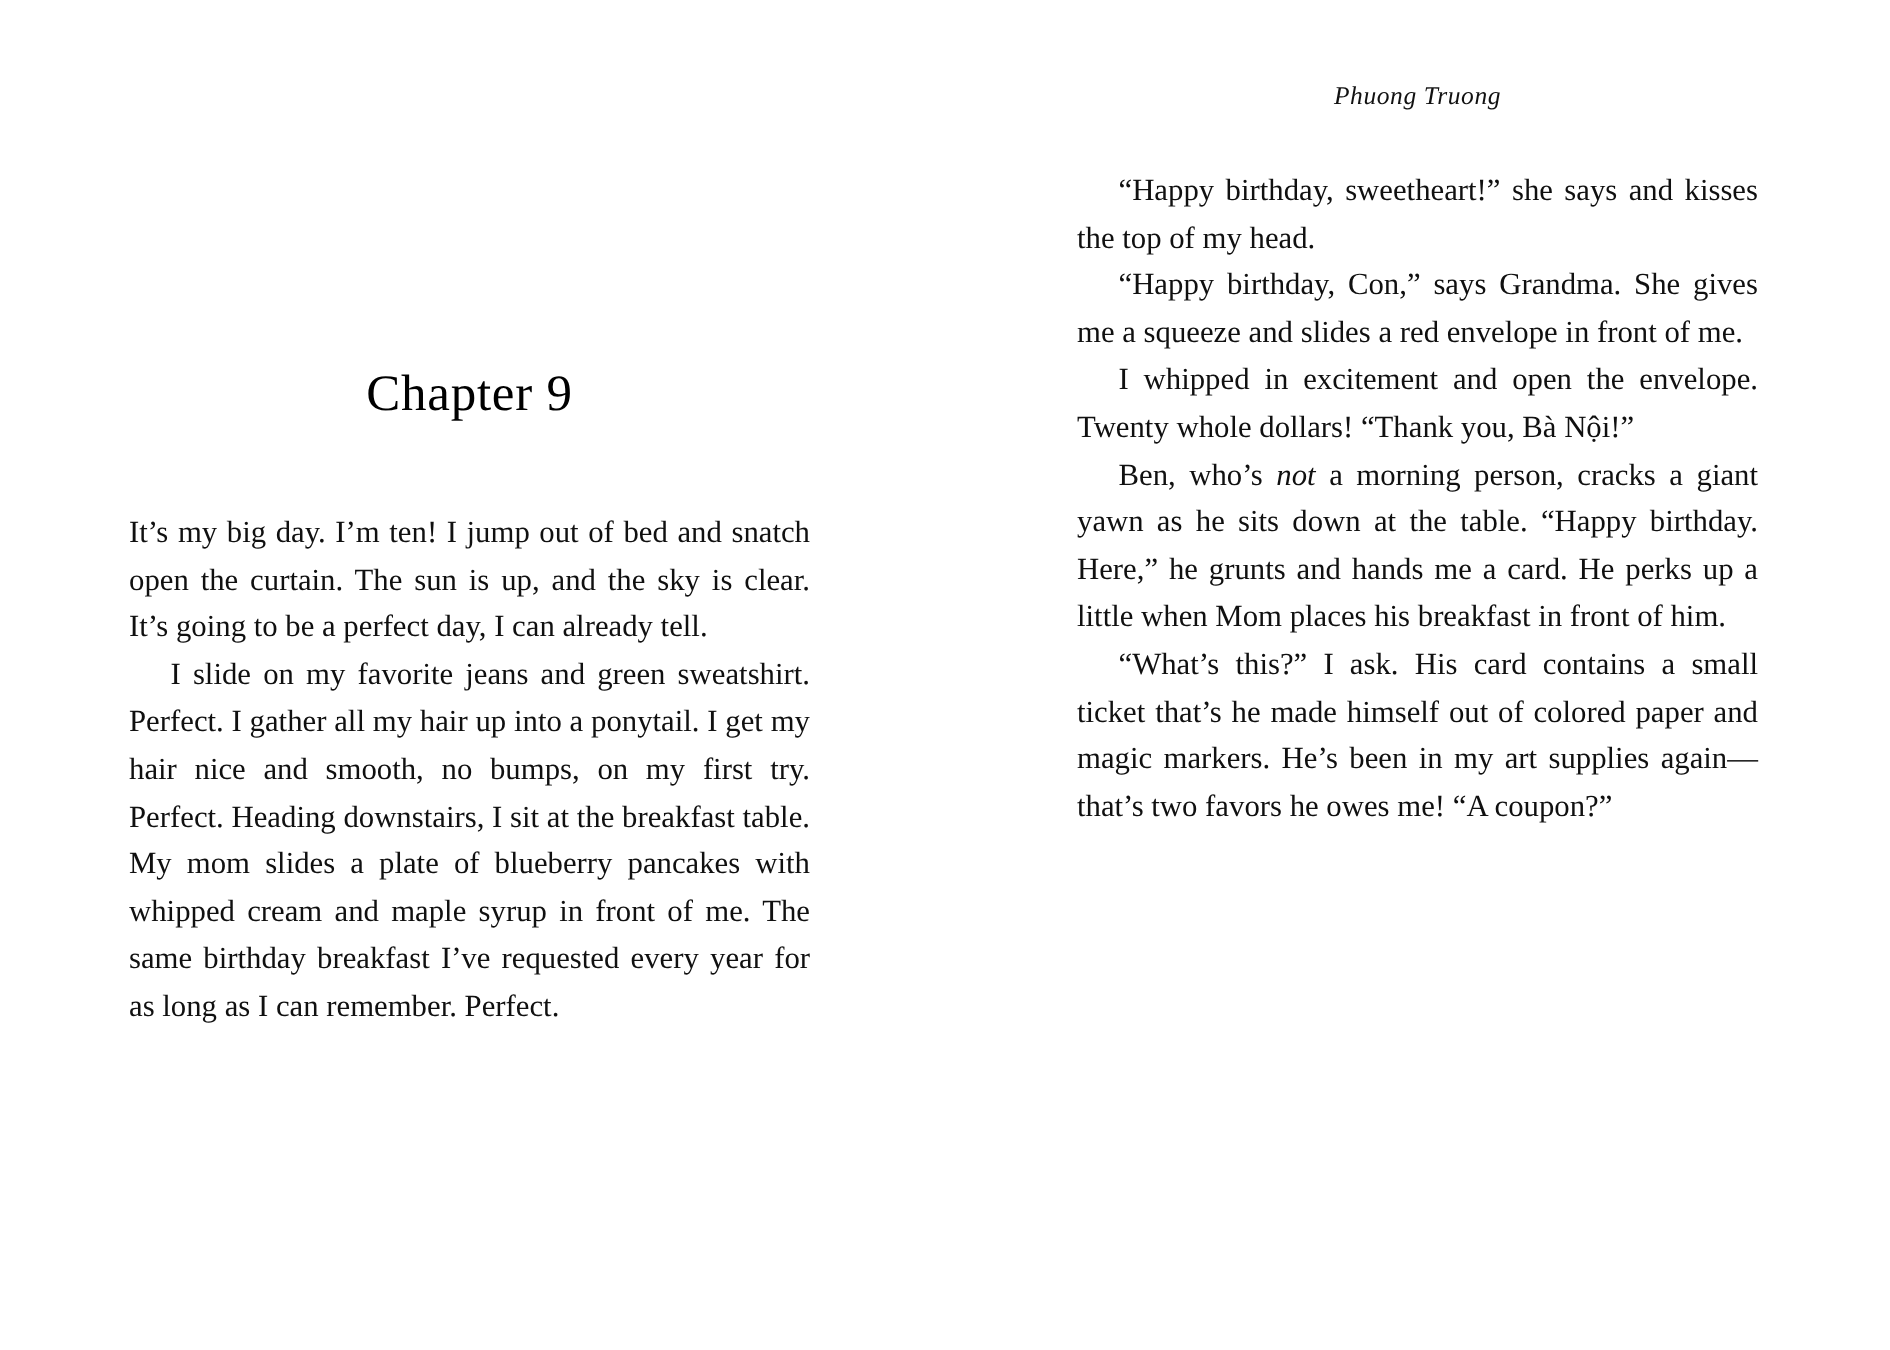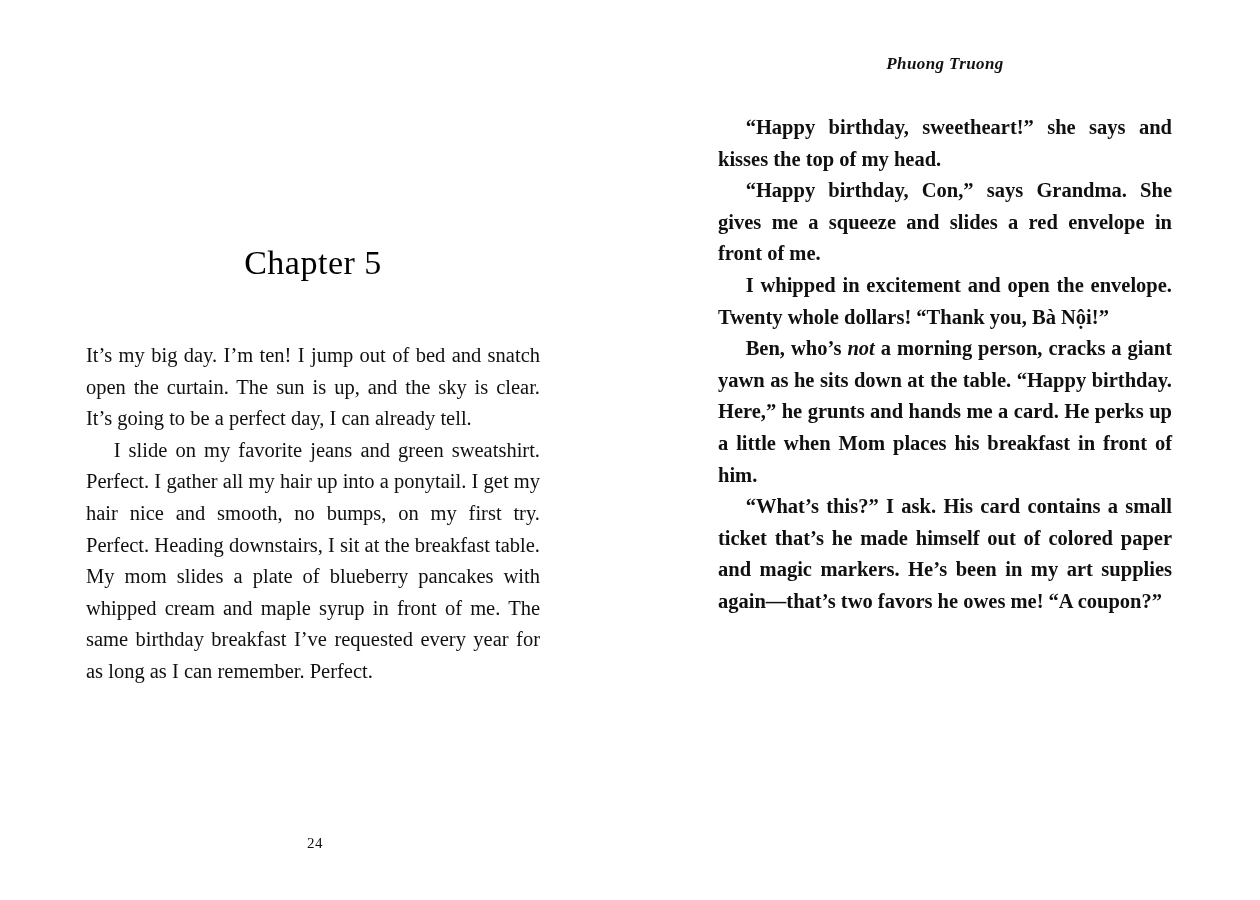--- a/index.html
+++ b/index.html
@@ -24,21 +24,20 @@
     position: relative;
     width: 630px;
     height: 900px;
     box-sizing: border-box;
   }
   .page-left {
     padding: 0 90px 0 86px;
   }
   .page-right {
     padding: 0 88px 0 88px;
-    font-weight: bold;
   }
   .running-head {
     text-align: center;
     font-style: italic;
     font-size: 17px;
     letter-spacing: 0.4px;
     color: #111111;
     margin-top: 54px;
     height: 22px;
   }
@@ -87,26 +86,25 @@
   }
   em { font-style: italic; }
 </style>
 </head>
 <body>
 
 <div class="spread">
 
   <div class="page page-left">
     <div class="running-head blank"></div>
-    <h1 class="chapter-title">Chapter 5</h1>
+    <h1 class="chapter-title">Chapter 9</h1>
     <div class="body-block">
       <p class="noindent">It’s my big day. I’m ten! I jump out of bed and snatch open the curtain. The sun is up, and the sky is clear. It’s going to be a perfect day, I can already tell.</p>
       <p class="indent">I slide on my favorite jeans and green sweatshirt. Perfect. I gather all my hair up into a ponytail. I get my hair nice and smooth, no bumps, on my first try. Perfect. Heading downstairs, I sit at the breakfast table. My mom slides a plate of blueberry pancakes with whipped cream and maple syrup in front of me. The same birthday breakfast I’ve requested every year for as long as I can remember. Perfect.</p>
     </div>
-    <div class="page-number">24</div>
   </div>
 
   <div class="page page-right">
     <div class="running-head">Phuong Truong</div>
     <div class="body-block right-col">
       <p class="indent">“Happy birthday, sweetheart!” she says and kisses the top of my head.</p>
       <p class="indent">“Happy birthday, Con,” says Grandma. She gives me a squeeze and slides a red envelope in front of me.</p>
       <p class="indent">I whipped in excitement and open the envelope. Twenty whole dollars! “Thank you, Bà Nội!”</p>
       <p class="indent"><span>Ben, who’s </span><em>not</em><span> a morning person, cracks a giant yawn as he sits down at the table. “Happy birthday. Here,” he grunts and hands me a card. He perks up a little when Mom places his breakfast in front of him.</span></p>
       <p class="indent">“What’s this?” I ask. His card contains a small ticket that’s he made himself out of colored paper and magic markers. He’s been in my art supplies again—that’s two favors he owes me! “A coupon?”</p>

